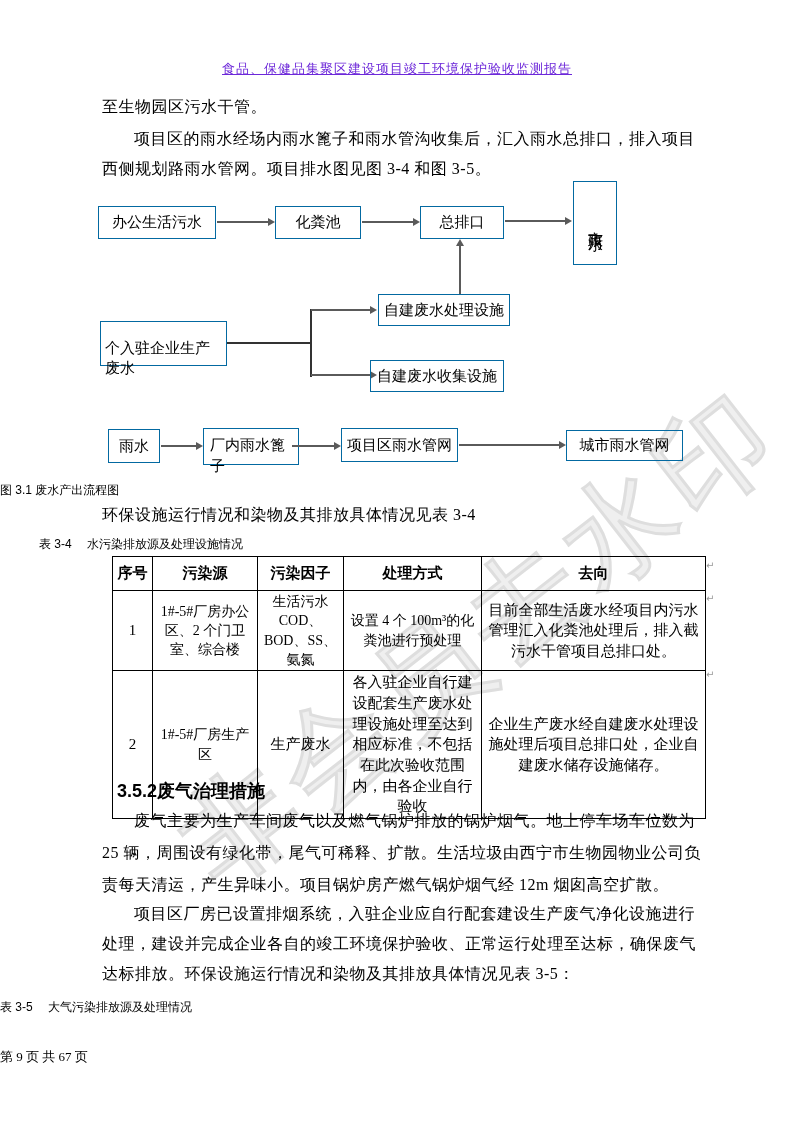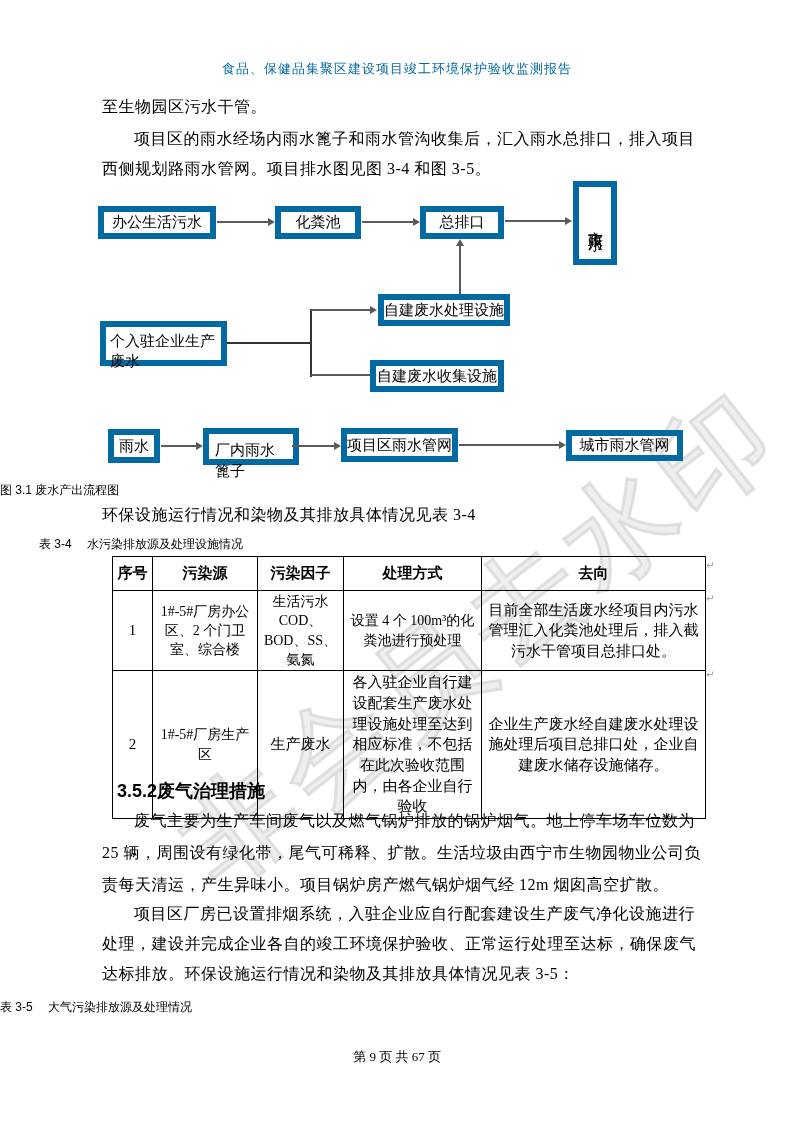--- a/index.html
+++ b/index.html
@@ -8,32 +8,32 @@
   
   .watermark{position:absolute;left:150px;top:800px;z-index:0;white-space:nowrap;
              transform:rotate(-38deg);transform-origin:0 0;
              font-family:"Liberation Sans","DejaVu Sans",sans-serif;
              font-size:112px;letter-spacing:8px;color:#efefef;
              -webkit-text-stroke:3px #dedede;pointer-events:none;}
   .content{position:absolute;inset:0;z-index:1;}
   
   .bl{position:absolute;font-size:16px;line-height:21px;letter-spacing:0.5px;white-space:nowrap;}
   .doc-header{position:absolute;top:60px;left:0;width:100%;text-align:center;
-              font-size:13px;letter-spacing:1px;color:#0369a1;}
+              font-size:13px;letter-spacing:1px;color:#6d28d9;text-decoration:underline;}
   .caption{position:absolute;left:0;width:100%;text-align:left;font-weight:normal;
            font-family:"Liberation Sans","DejaVu Sans",sans-serif;font-size:12px;}
   .sec-head{position:absolute;font-family:"Liberation Sans","DejaVu Sans",sans-serif;
             font-weight:bold;font-size:18px;white-space:nowrap;}
-  .footer{position:absolute;top:1048px;left:0;width:100%;text-align:center;font-size:13px;}
+  .footer{position:absolute;top:1048px;left:0;width:100%;text-align:left;font-size:13px;}
   
-  .fnode{position:absolute;border:6px solid #0369a1;background:transparent;
+  .fnode{position:absolute;border:1px solid #0369a1;background:transparent;
          display:flex;align-items:center;justify-content:center;
          font-size:15px;line-height:21px;text-align:left;box-sizing:border-box;}
   .fnode.vert{writing-mode:vertical-rl;text-orientation:upright;letter-spacing:2px;}
-  .fnode.wrap{display:block;padding:4px 4px;white-space:normal;}
+  .fnode.wrap{display:block;padding:16px 4px;white-space:normal;}
   .harrow{position:absolute;height:8px;}
   .harrow .shaft{position:absolute;left:0;right:5px;top:3px;border-top:2px solid #5a5a5a;}
   .harrow .head-r{position:absolute;right:0;top:0;width:0;height:0;
                   border-top:4px solid transparent;border-bottom:4px solid transparent;
                   border-left:7px solid #5a5a5a;}
   .varrow{position:absolute;width:8px;}
   .varrow .shaft{position:absolute;top:5px;bottom:0;left:3px;border-left:2px solid #5a5a5a;}
   .varrow .head-u{position:absolute;top:0;left:0;width:0;height:0;
                   border-left:4px solid transparent;border-right:4px solid transparent;
                   border-bottom:7px solid #5a5a5a;}

